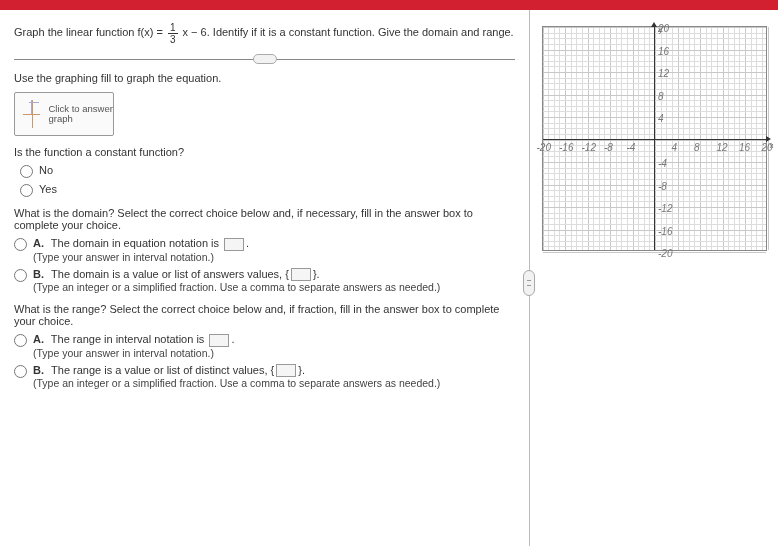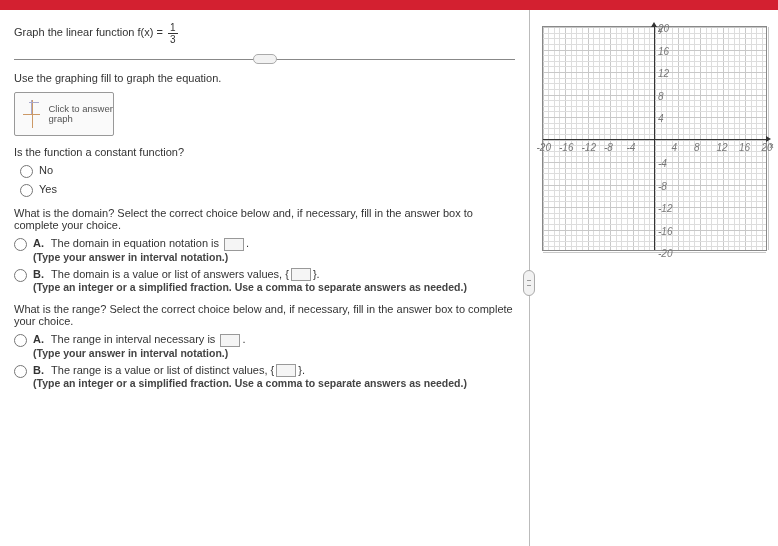--- a/index.html
+++ b/index.html
@@ -22,21 +22,21 @@
     .graph-btn .mini-axes::after { top: 50%; left: 4px; right: 4px; height: 1px; }
     .graph-btn .cross1 { position: absolute; left: 40%; top: 18%; width: 40%; height: 1px; background: #aac; transform: rotate(0deg); }
     .graph-btn .cross2 { position: absolute; left: 48%; top: 10%; width: 1px; height: 40%; background: #aac; }
     .graph-btn-text { font-size: 9.5px; color: #555; line-height: 1.1; text-align: left; }
     .sub-question { margin: 10px 0 6px 0; }
     .radio-group { margin-left: 6px; }
     .radio-row, .choice-row { display: flex; align-items: flex-start; margin: 5px 0; }
     .radio-row input[type=radio], .choice-row input[type=radio] { margin-right: 6px; margin-top: 1px; }
     .choice-content { flex: 1; }
     .choice-letter { font-weight: bold; margin-right: 4px; }
-    .hint { font-size: 10.5px; color: #444; margin-top: 1px; font-weight: bold; }
+    .hint { font-size: 10.5px; color: #444; margin-top: 1px; }
     .ans-box { display: inline-block; width: 20px; height: 13px; border: 1px solid #999; background: #f5f5f5; vertical-align: middle; margin: 0 2px; }
     .brace-box { display: inline-block; }
     .right-handle { position: absolute; right: -6px; top: 260px; width: 12px; height: 26px; border: 1px solid #aaa; border-radius: 6px; background: #f2f2f2; }
     .right-handle::before, .right-handle::after { content: ''; position: absolute; left: 3px; right: 3px; height: 1px; background: #999; }
     .right-handle::before { top: 9px; }
     .right-handle::after { top: 14px; }
     
     .graph-container { width: 225px; height: 225px; border: 1px solid #888; background: #fff; position: relative; margin: 8px auto; }
     .graph-grid { position: absolute; inset: 0; }
     .gridline-v, .gridline-h { position: absolute; background: #ddd; }
@@ -58,20 +58,21 @@
 <div class="top-bar"></div>
 <div class="container">
   <div class="left-panel">
 
     <div class="question-text">
       <span>Graph the linear function f(x) = </span>
       <span class="fraction">
         <span class="num">1</span>
         <span class="den">3</span>
       </span>
+      <span>x − 6. Identify if it is a constant function. Give the domain and range.</span>
     </div>
 
     <div style="position:relative;">
       <hr class="divider-line">
       <div class="divider-handle"></div>
     </div>
 
     <div class="instruction">Use the graphing fill to graph the equation.</div>
 
     <button class="graph-btn">
@@ -110,27 +111,27 @@
       <input type="radio" name="domain" style="">
       <div class="choice-content">
         <span class="choice-letter">B.</span>
         <span class="brace-box">
           <span>The domain is a value or list of answers values, {</span><span class="ans-box"></span><span>}.</span>
         </span><br>
         <span class="hint">(Type an integer or a simplified fraction. Use a comma to separate answers as needed.)</span>
       </div>
     </div>
 
-    <div class="sub-question">What is the range? Select the correct choice below and, if necessary, fill in the answer box to complete your choice.</div>
+    <div class="sub-question">What is the range? Select the correct choice below and, if fraction, fill in the answer box to complete your choice.</div>
 
     <div class="choice-row">
       <input type="radio" name="range" style="">
       <div class="choice-content">
         <span class="choice-letter">A.</span>
-        <span>The range in interval necessary is </span>
+        <span>The range in interval notation is </span>
         <span class="ans-box"></span>.<br>
         <span class="hint">(Type your answer in interval notation.)</span>
       </div>
     </div>
 
     <div class="choice-row">
       <input type="radio" name="range" style="">
       <div class="choice-content">
         <span class="choice-letter">B.</span>
         <span class="brace-box">

